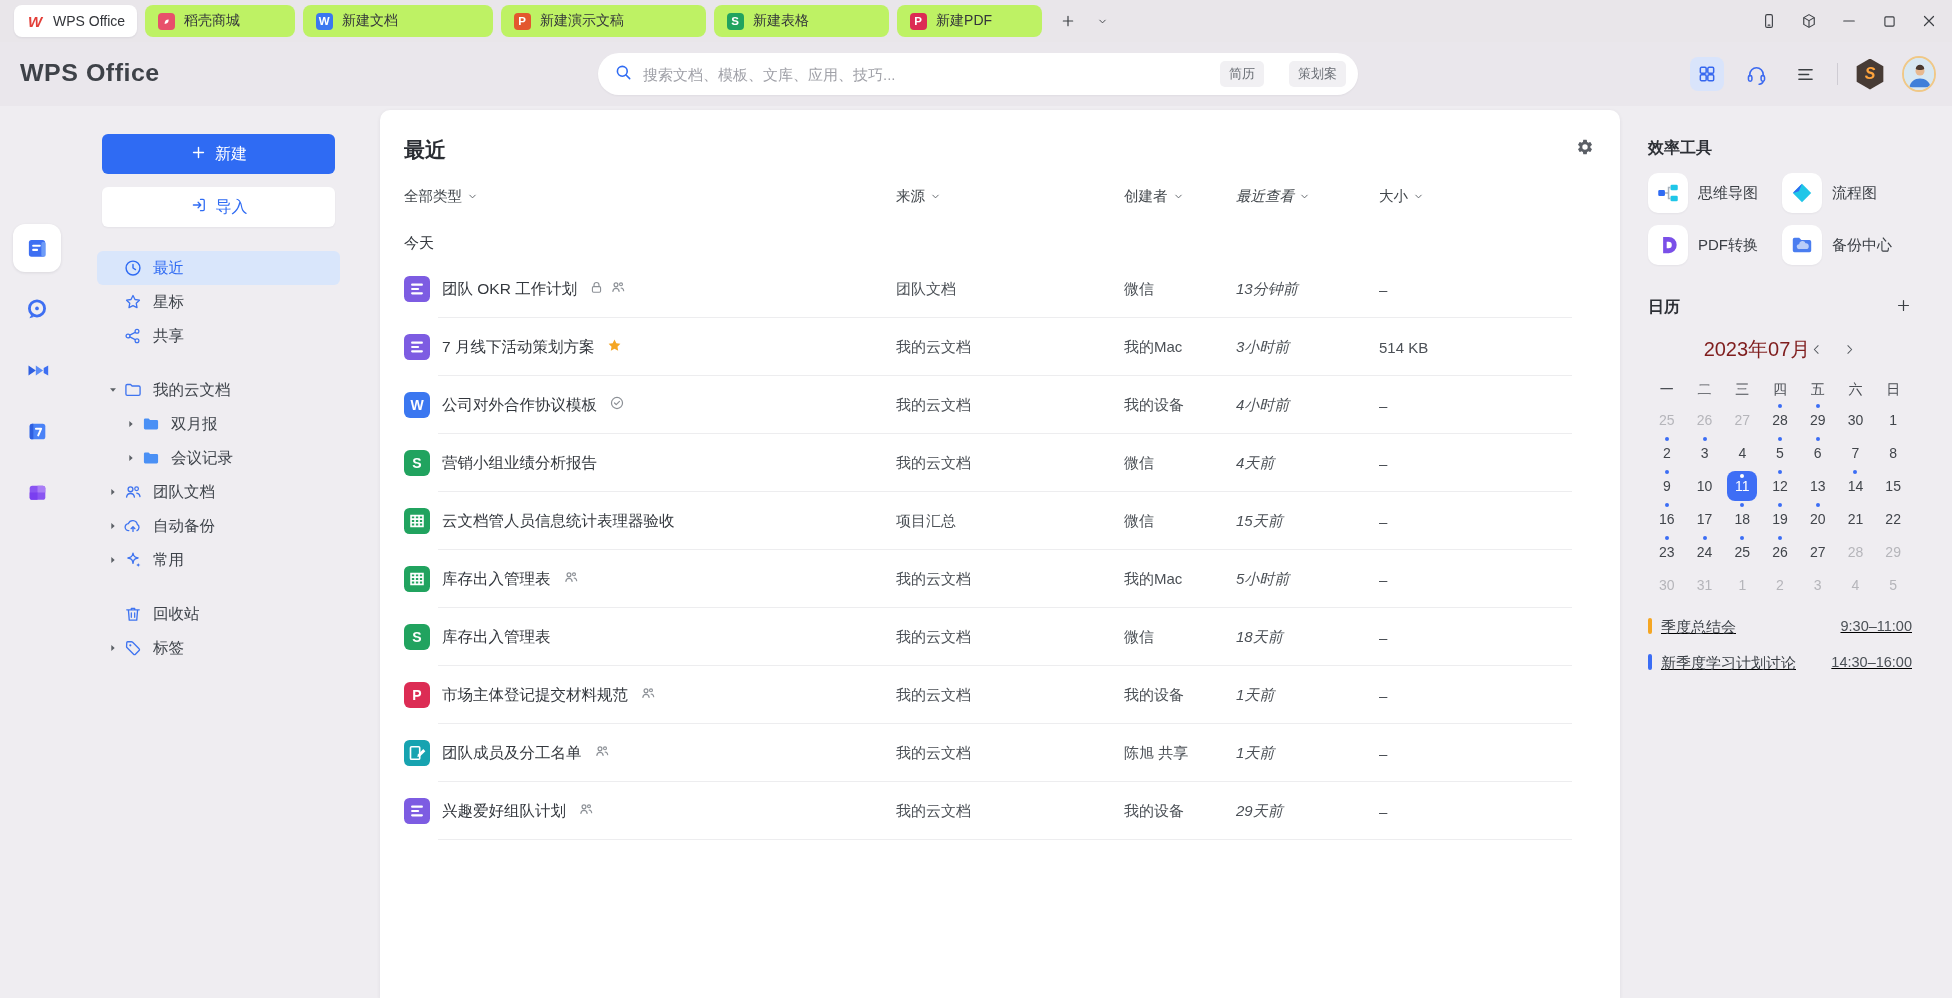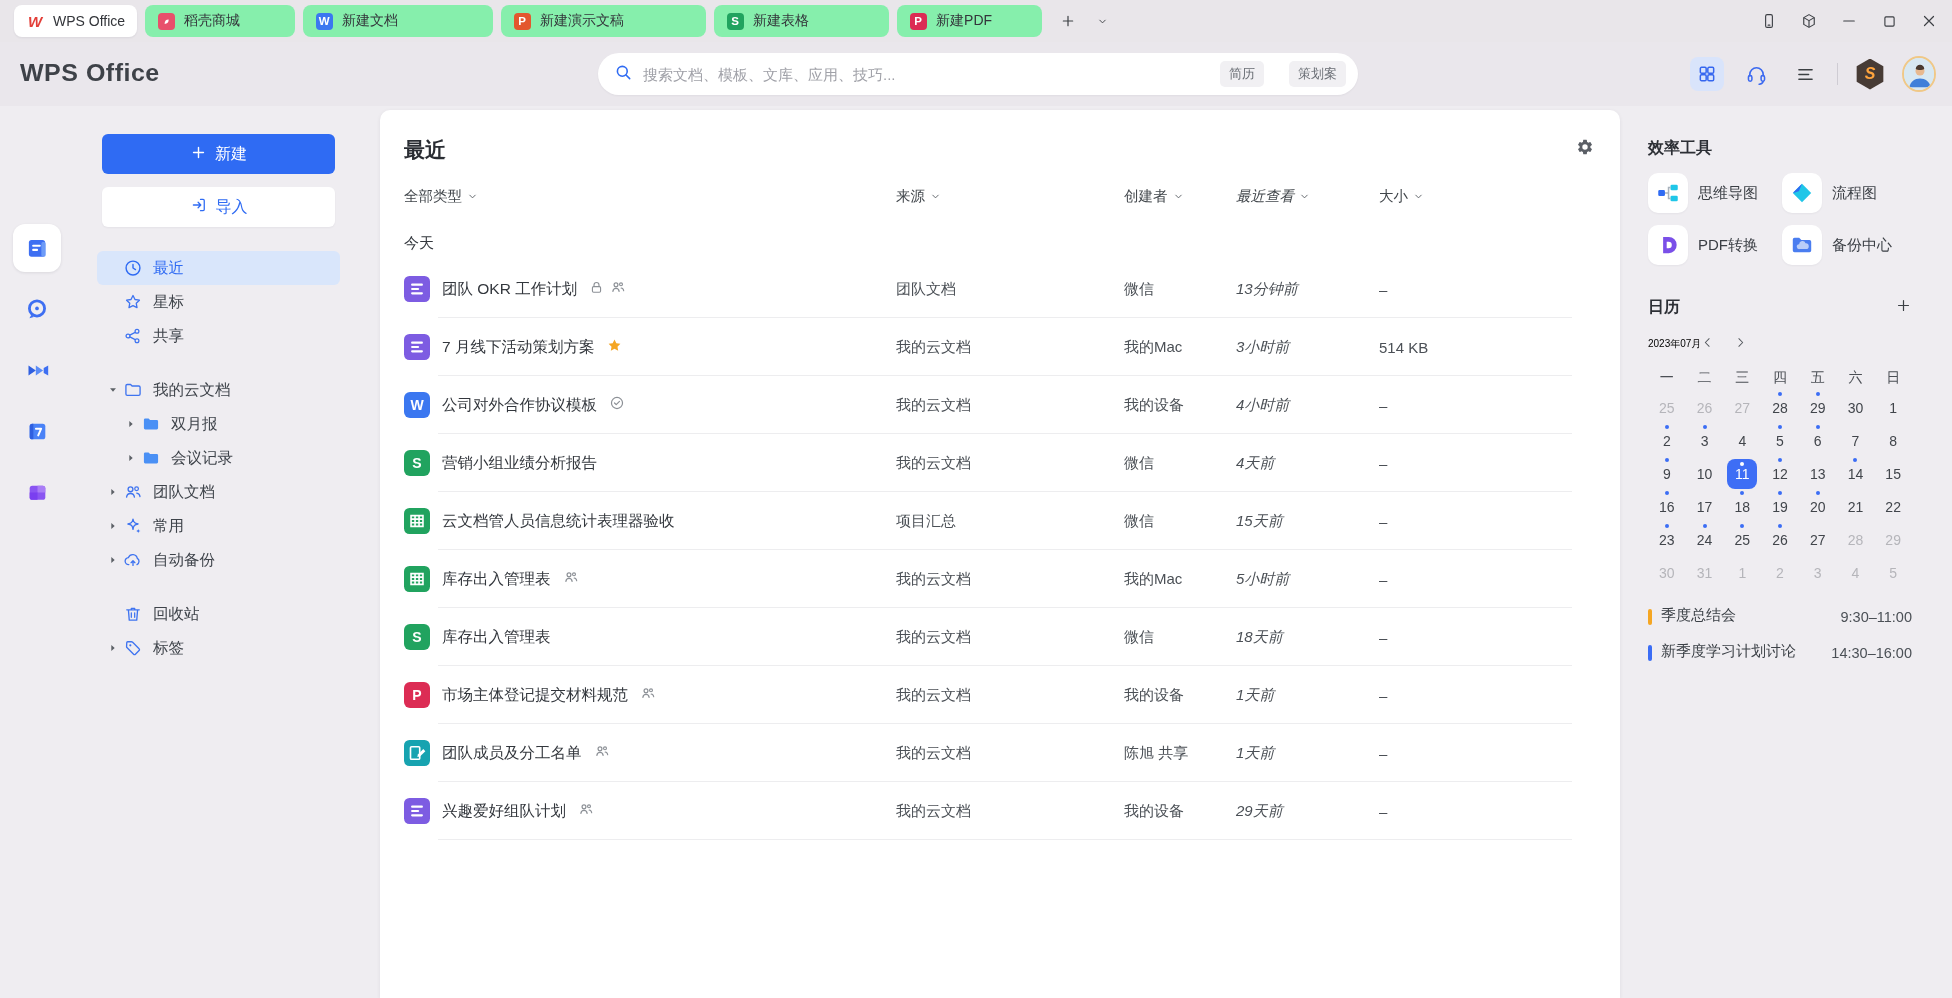--- a/index.html
+++ b/index.html
@@ -2,21 +2,21 @@
 <html><head>
 <meta charset="utf-8">
 <style>
   * { margin:0; padding:0; box-sizing:border-box; }
   html,body { width:1952px; height:998px; overflow:hidden;
     font-family:"Liberation Sans","DejaVu Sans",sans-serif; background:#efedf1; }
 
   
   .titlebar { height:42px; background:#e9e6ea; display:flex; align-items:center; padding-left:14px; position:relative; }
   .tabs { display:flex; align-items:center; gap:8px; }
-  .tab { height:32px; border-radius:8px; background:#86efac; display:flex; align-items:center;
+  .tab { height:32px; border-radius:8px; background:#bef264; display:flex; align-items:center;
          padding:0 12px; font-size:14px; color:#33353a; gap:9px; cursor:default; }
   .tab.active { background:#ffffff; box-shadow:0 1px 2px rgba(40,40,60,.08); }
   .tab-ic { width:18px; height:18px; display:inline-flex; align-items:center; justify-content:center; }
   .sq-ic { width:17px; height:17px; border-radius:4px; color:#fff; font-size:11.5px; font-weight:bold;
            display:inline-flex; align-items:center; justify-content:center; }
   .tbtns { display:flex; align-items:center; gap:10px; margin-left:14px; color:#3c4044; }
   .tbtn { width:24px; height:24px; display:flex; align-items:center; justify-content:center; border-radius:5px; }
   .win-controls { position:absolute; right:12px; top:0; height:42px; display:flex; align-items:center; gap:18px; color:#3c3f44; }
   .wctl { width:22px; height:22px; display:flex; align-items:center; justify-content:center; }
 
@@ -81,33 +81,33 @@
   .cval { font-size:15px; color:#4b5056; white-space:nowrap; }
 
   
   .rpanel { width:300px; flex:none; margin-left:28px; padding:32px 36px 0 0; }
   .rtitle { font-size:16px; font-weight:bold; color:#2c2f35; }
   .tools { display:grid; grid-template-columns:1fr 1fr; gap:12px 4px; margin-top:14px; }
   .tool { display:flex; align-items:center; gap:10px; font-size:15px; color:#3a3e44; }
   .tool-icon { width:40px; height:40px; background:#fff; border-radius:10px; display:flex; align-items:center;
                justify-content:center; box-shadow:0 1px 2px rgba(40,40,60,.05); }
   .cal-head { display:flex; align-items:center; justify-content:space-between; margin-top:32px; color:#3c4045; }
-  .cal-month { display:flex; align-items:center; justify-content:flex-start; margin-top:18px; font-size:10px; color:#000000; }
+  .cal-month { display:flex; align-items:center; justify-content:center; margin-top:18px; font-size:20px; color:#7f1d1d; }
   .cal-nav { display:flex; gap:20px; color:#55595f; }
   .cal-grid { display:grid; grid-template-columns:repeat(7,1fr); margin-top:14px; }
   .cal-wd { height:26px; font-size:14px; color:#4b4f55; display:flex; align-items:center; justify-content:center; }
   .cal-cell { height:33px; display:flex; align-items:center; justify-content:center; position:relative; }
   .cal-num { font-size:14px; color:#41454b; }
   .cal-cell.muted .cal-num { color:#b5b5ba; }
   .cal-dot { position:absolute; top:1px; left:50%; transform:translateX(-50%); width:4px; height:4px; border-radius:50%; background:#3b6df5; }
   .cal-cell.selected .sel-box { width:30px; height:30px; background:#3e6ef5; border-radius:8px; display:flex; align-items:center;
     justify-content:center; position:relative; }
   .cal-cell.selected .cal-num { color:#fff; }
   .cal-cell.selected .cal-dot { background:#fff; top:3px; }
-  .event { display:flex; align-items:flex-end; margin-top:17px; }
+  .event { display:flex; align-items:flex-start; margin-top:17px;text-decoration:underline; }
   .ebar { width:4px; height:16px; border-radius:2px; flex:none; margin-right:9px; }
   .etitle { font-size:15px; color:#3c4147; }
   .etime { margin-left:auto; font-size:14.5px; color:#4b5056; }
 </style>
 </head>
 <body>
 
 <div class="titlebar">
   <div class="tabs" id="tabs">
       <div class="tab active">
@@ -386,39 +386,39 @@
     <span>团队文档</span>
   </div>
         <div class="side-item">
     <span class="arrow">
             <svg width="10" height="10" viewBox="0 0 24 24">
               <path d="M8 5l8 7-8 7z" fill="currentColor"></path>
             </svg>
           </span>
     <span class="sicon" style="color:#3f74f0">
             <svg width="20" height="20" viewBox="0 0 24 24" fill="none">
-              <path d="M12 3.8c.6 3.9 1.8 5.1 6.1 5.8-4.3.7-5.5 1.9-6.1 6.5-.6-4.6-1.8-5.8-6.1-6.5 4.3-.7 5.5-1.9 6.1-5.8z" stroke="#3f74f0" stroke-width="1.6" stroke-linejoin="round"></path>
-              <path d="M18.3 15.2c.3 1.8.9 2.4 2.7 2.7-1.8.3-2.4.9-2.7 2.8-.3-1.9-.9-2.5-2.7-2.8 1.8-.3 2.4-.9 2.7-2.7z" fill="#3f74f0"></path>
-            </svg>
-          </span>
-    <span>常用</span>
+              <path d="M7 17.5a4.2 4.2 0 01-.5-8.4 5.6 5.6 0 0110.7.9 4.3 4.3 0 01-.4 7.5" stroke="#3f74f0" stroke-width="1.6" stroke-linecap="round"></path>
+              <path d="M12 18.5v-5.2M9.7 15.2l2.3-2.4 2.3 2.4" stroke="#3f74f0" stroke-width="1.6" stroke-linecap="round" stroke-linejoin="round"></path>
+            </svg>
+          </span>
+    <span>自动备份</span>
   </div>
         <div class="side-item">
     <span class="arrow">
             <svg width="10" height="10" viewBox="0 0 24 24">
               <path d="M8 5l8 7-8 7z" fill="currentColor"></path>
             </svg>
           </span>
     <span class="sicon" style="color:#3f74f0">
             <svg width="20" height="20" viewBox="0 0 24 24" fill="none">
-              <path d="M7 17.5a4.2 4.2 0 01-.5-8.4 5.6 5.6 0 0110.7.9 4.3 4.3 0 01-.4 7.5" stroke="#3f74f0" stroke-width="1.6" stroke-linecap="round"></path>
-              <path d="M12 18.5v-5.2M9.7 15.2l2.3-2.4 2.3 2.4" stroke="#3f74f0" stroke-width="1.6" stroke-linecap="round" stroke-linejoin="round"></path>
-            </svg>
-          </span>
-    <span>自动备份</span>
+              <path d="M12 3.8c.6 3.9 1.8 5.1 6.1 5.8-4.3.7-5.5 1.9-6.1 6.5-.6-4.6-1.8-5.8-6.1-6.5 4.3-.7 5.5-1.9 6.1-5.8z" stroke="#3f74f0" stroke-width="1.6" stroke-linejoin="round"></path>
+              <path d="M18.3 15.2c.3 1.8.9 2.4 2.7 2.7-1.8.3-2.4.9-2.7 2.8-.3-1.9-.9-2.5-2.7-2.8 1.8-.3 2.4-.9 2.7-2.7z" fill="#3f74f0"></path>
+            </svg>
+          </span>
+    <span>常用</span>
   </div>
         <div class="side-item gap">
     <span class="arrow"></span>
     <span class="sicon" style="color:#3f74f0">
             <svg width="20" height="20" viewBox="0 0 24 24" fill="none">
               <path d="M4.5 7h15M10 7V5.2h4V7M6.5 7l1 12.3h9l1-12.3" stroke="#3f74f0" stroke-width="1.6" stroke-linecap="round" stroke-linejoin="round"></path>
               <path d="M10 10.5v5.5M14 10.5v5.5" stroke="#3f74f0" stroke-width="1.5" stroke-linecap="round"></path>
             </svg>
           </span>
     <span>回收站</span>

